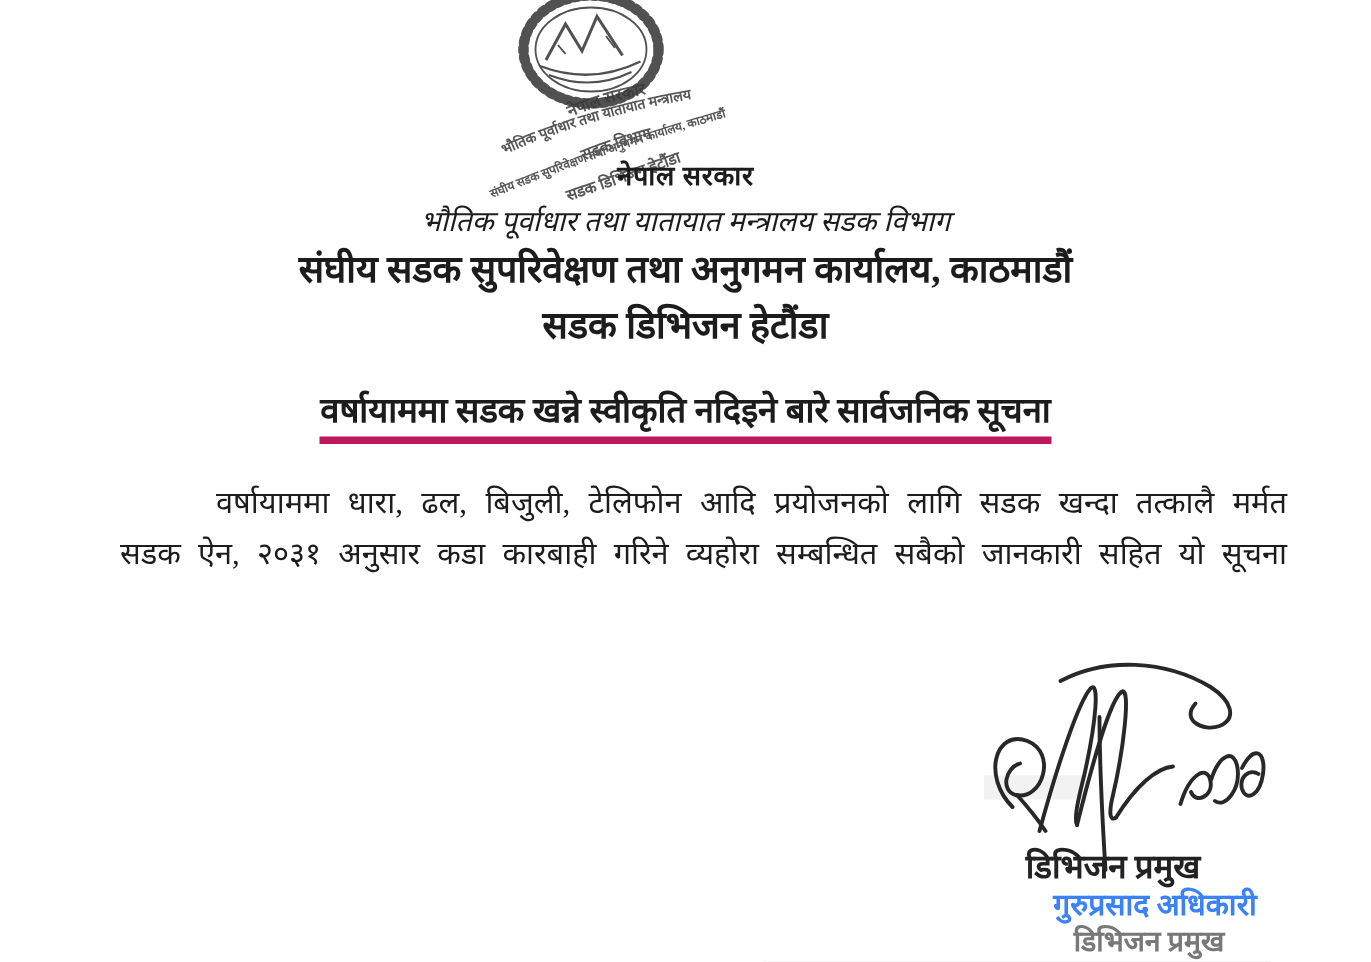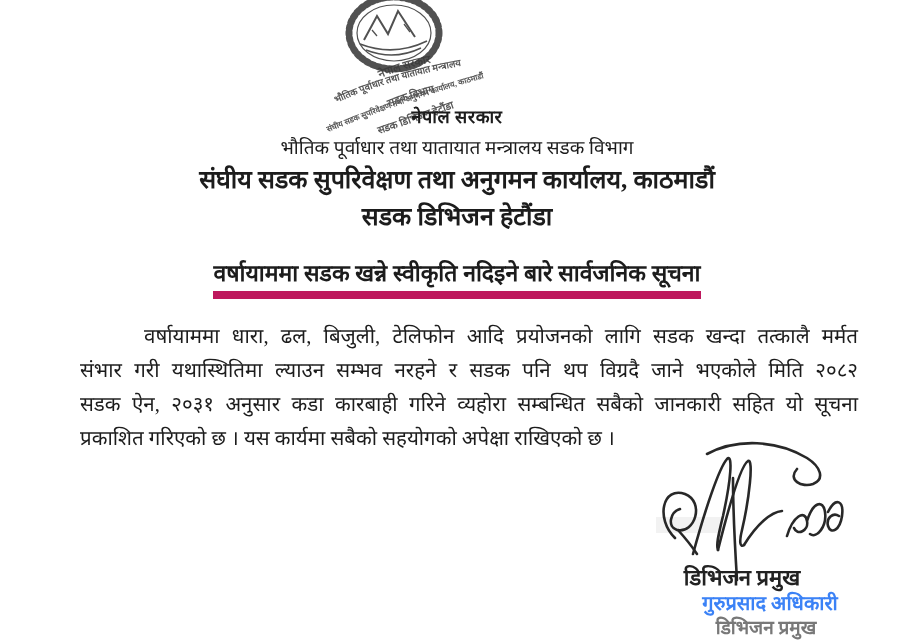--- a/index.html
+++ b/index.html
@@ -20,41 +20,42 @@
 
   .gov-line {
     top: 104px;
     font-size: 18px;
     font-weight: bold;
     letter-spacing: 0.5px;
   }
   .ministry-line {
     top: 134px;
     font-size: 19px;
+    font-style: italic;
   }
   .office-line {
     top: 161px;
     font-size: 25px;
     font-weight: bold;
   }
   .division-line {
     top: 198px;
     font-size: 25px;
     font-weight: bold;
   }
   .notice-title-wrap {
     top: 256px;
     left: 0; right: 0;
     text-align: center;
   }
   .notice-title {
     display: inline-block;
     font-size: 23px;
     font-weight: bold;
-    border-bottom: 8px solid #be185d;
+    border-bottom: 5px solid #be185d;
     padding-bottom: 3px;
   }
   .body-block {
     top: 319px;
     left: 80px;
     width: 778px;
     font-size: 20.5px;
     line-height: 34px;
   }
   .body-line {
@@ -142,23 +143,21 @@
   <div class="abs center-line ministry-line">भौतिक पूर्वाधार तथा यातायात मन्त्रालय सडक विभाग</div>
   <div class="abs center-line office-line">संघीय सडक सुपरिवेक्षण तथा अनुगमन कार्यालय, काठमाडौं</div>
   <div class="abs center-line division-line">सडक डिभिजन हेटौंडा</div>
 
   <div class="abs notice-title-wrap">
     <span class="notice-title">वर्षायाममा सडक खन्ने स्वीकृति नदिइने बारे सार्वजनिक सूचना</span>
   </div>
 
   <div class="abs body-block">
     <div class="body-line first">वर्षायाममा धारा, ढल, बिजुली, टेलिफोन आदि प्रयोजनको लागि सडक खन्दा तत्कालै मर्मत</div>
-    <div class="body-line">संभार गरी यथास्थितिमा ल्याउन सम्भव नरहने र सडक पनि थप विग्रदै जाने भएकोले मिति २०८२</div>
     <div class="body-line">सडक ऐन, २०३१ अनुसार कडा कारबाही गरिने व्यहोरा सम्बन्धित सबैको जानकारी सहित यो सूचना</div>
-    <div class="body-line last">प्रकाशित गरिएको छ । यस कार्यमा सबैको सहयोगको अपेक्षा राखिएको छ ।</div>
   </div>
 
   <div class="abs scan-smudge"></div>
 
   <svg class="abs signature-svg" width="220" height="150" viewBox="0 0 220 150">
     <g fill="none" stroke="#161616" stroke-width="2.6" stroke-linecap="round" stroke-linejoin="round" opacity="0.92">
       <path d="M 30,100 C 10,80 18,48 40,56 C 60,64 50,96 32,92 C 22,89 25,74 35,71"></path>
       <path d="M 33,92 C 42,102 48,110 52,116"></path>
       <path d="M 48,116 C 60,72 74,30 82,21 C 88,15 86,42 78,78 C 73,98 71,108 73,112"></path>
       <path d="M 73,112 C 83,72 95,28 103,23 C 109,20 104,62 97,92 C 94,104 95,110 99,107"></path>

